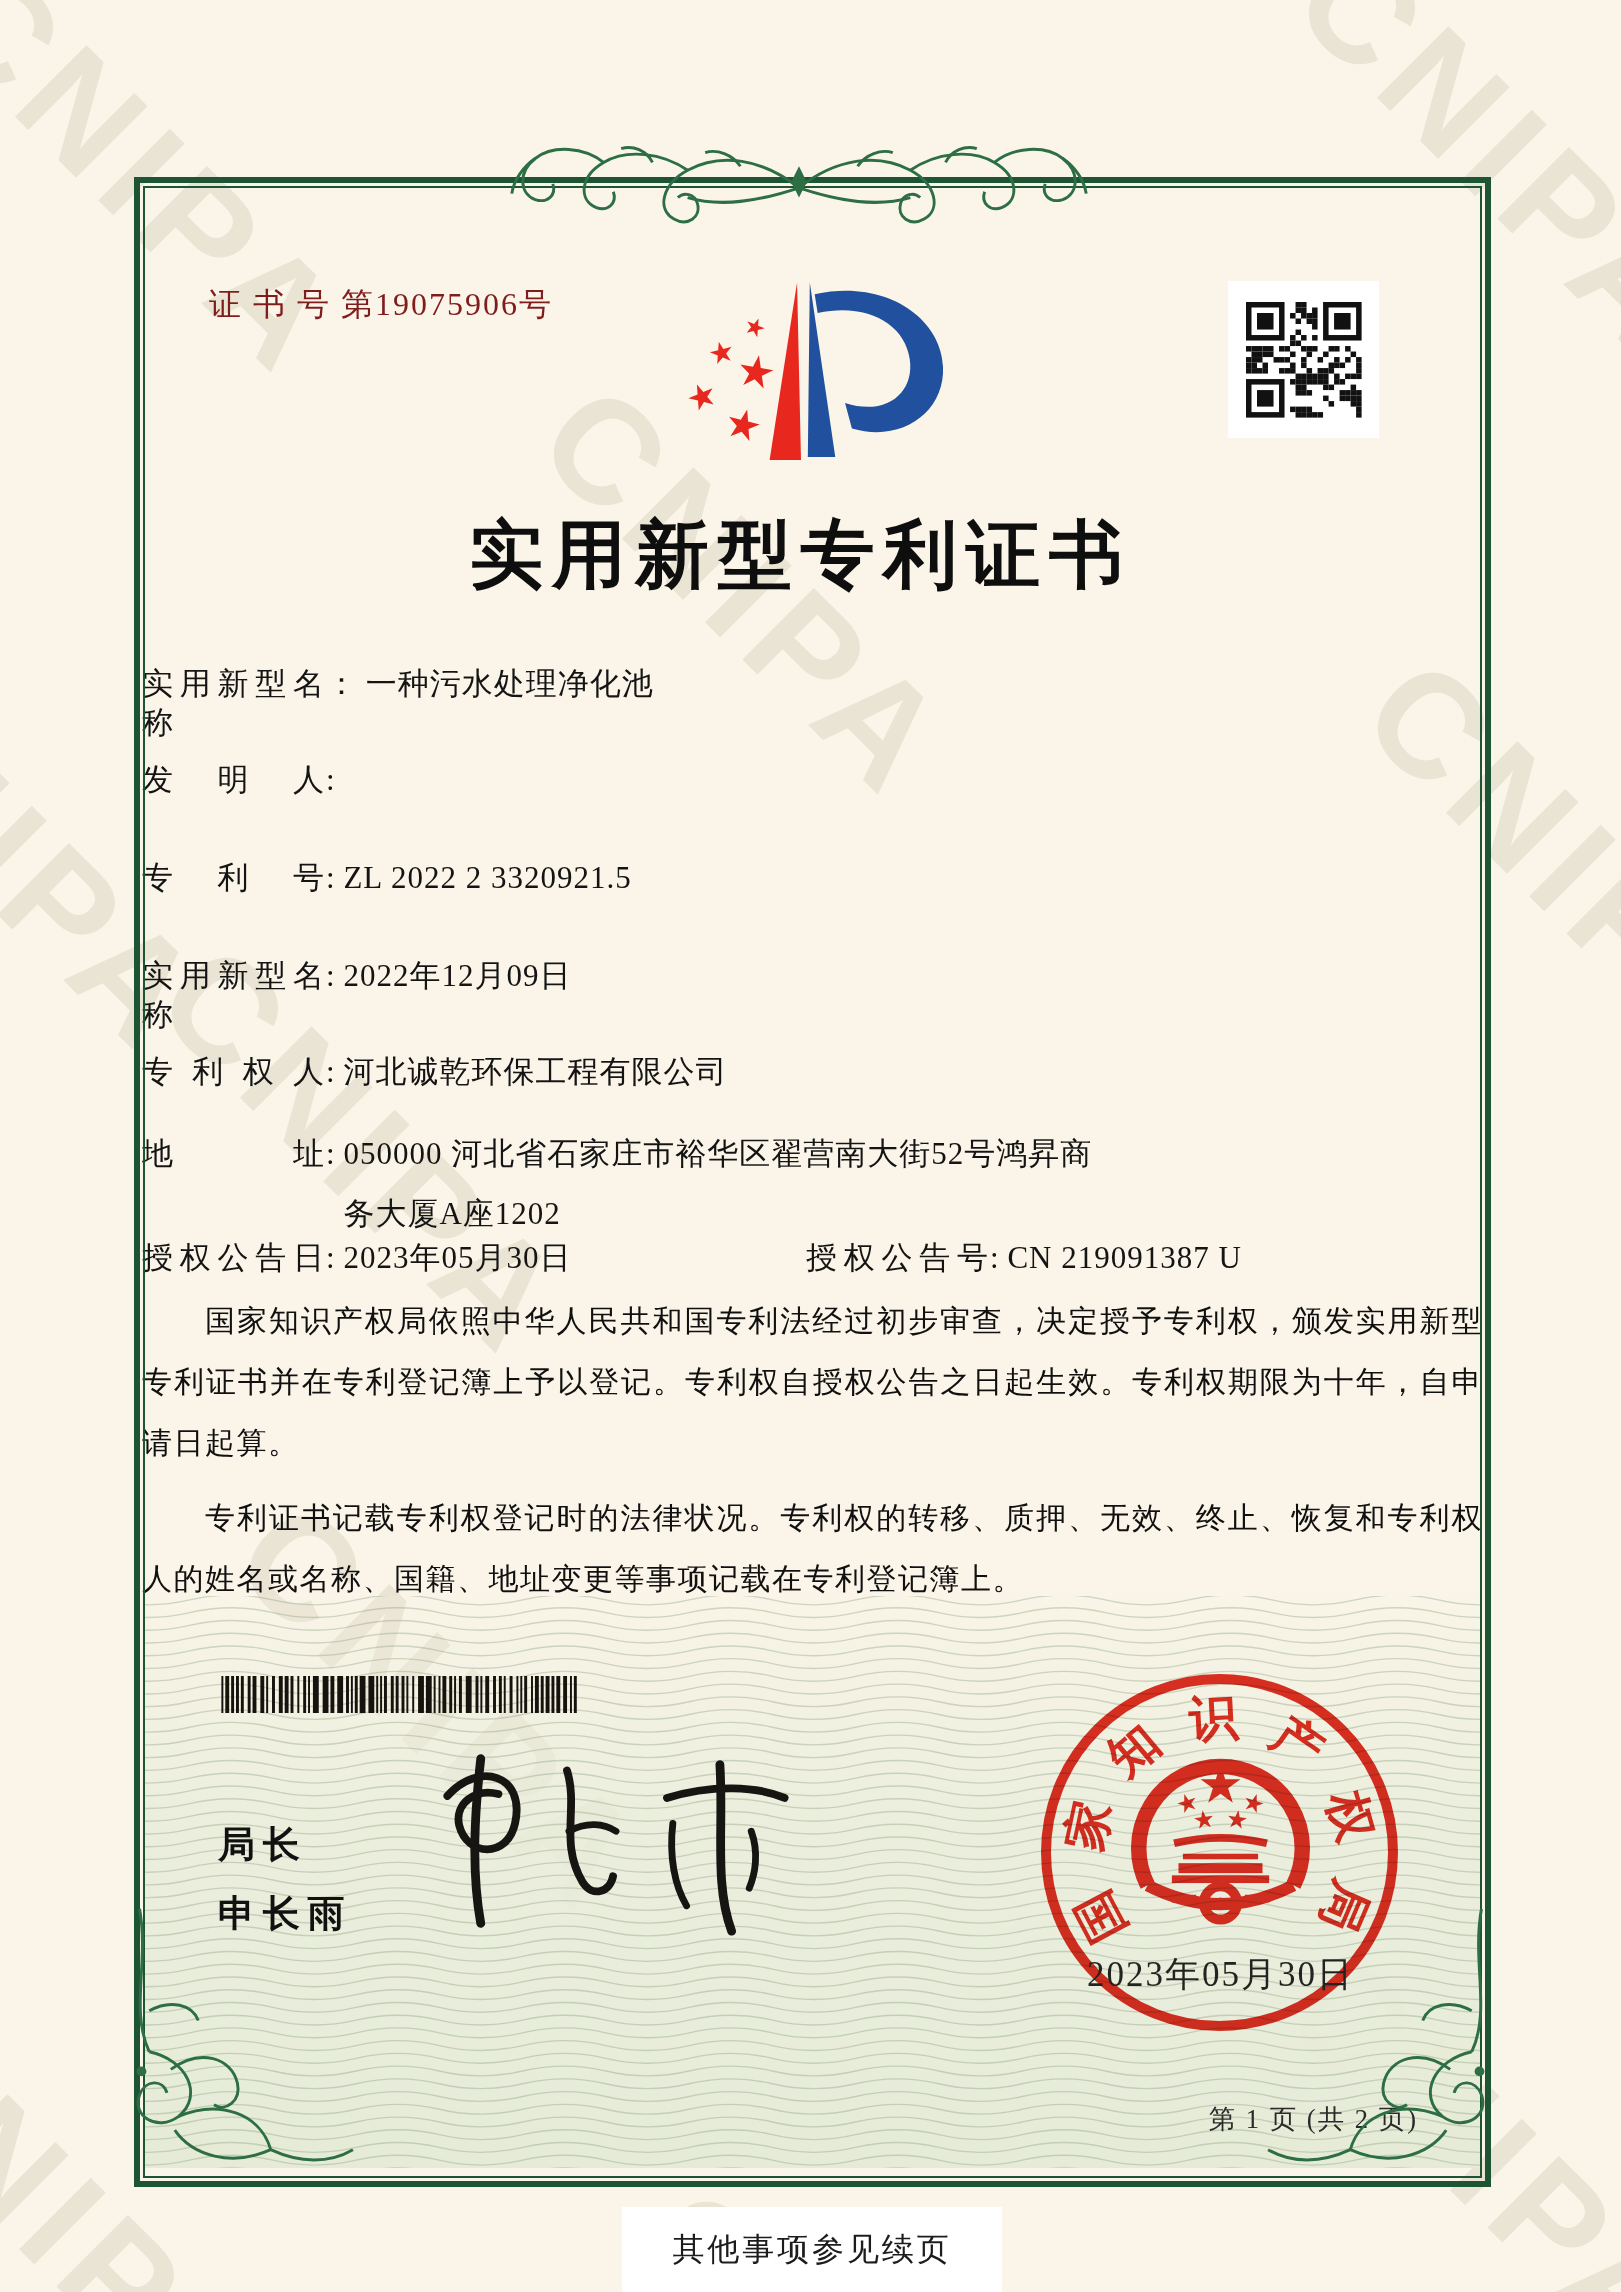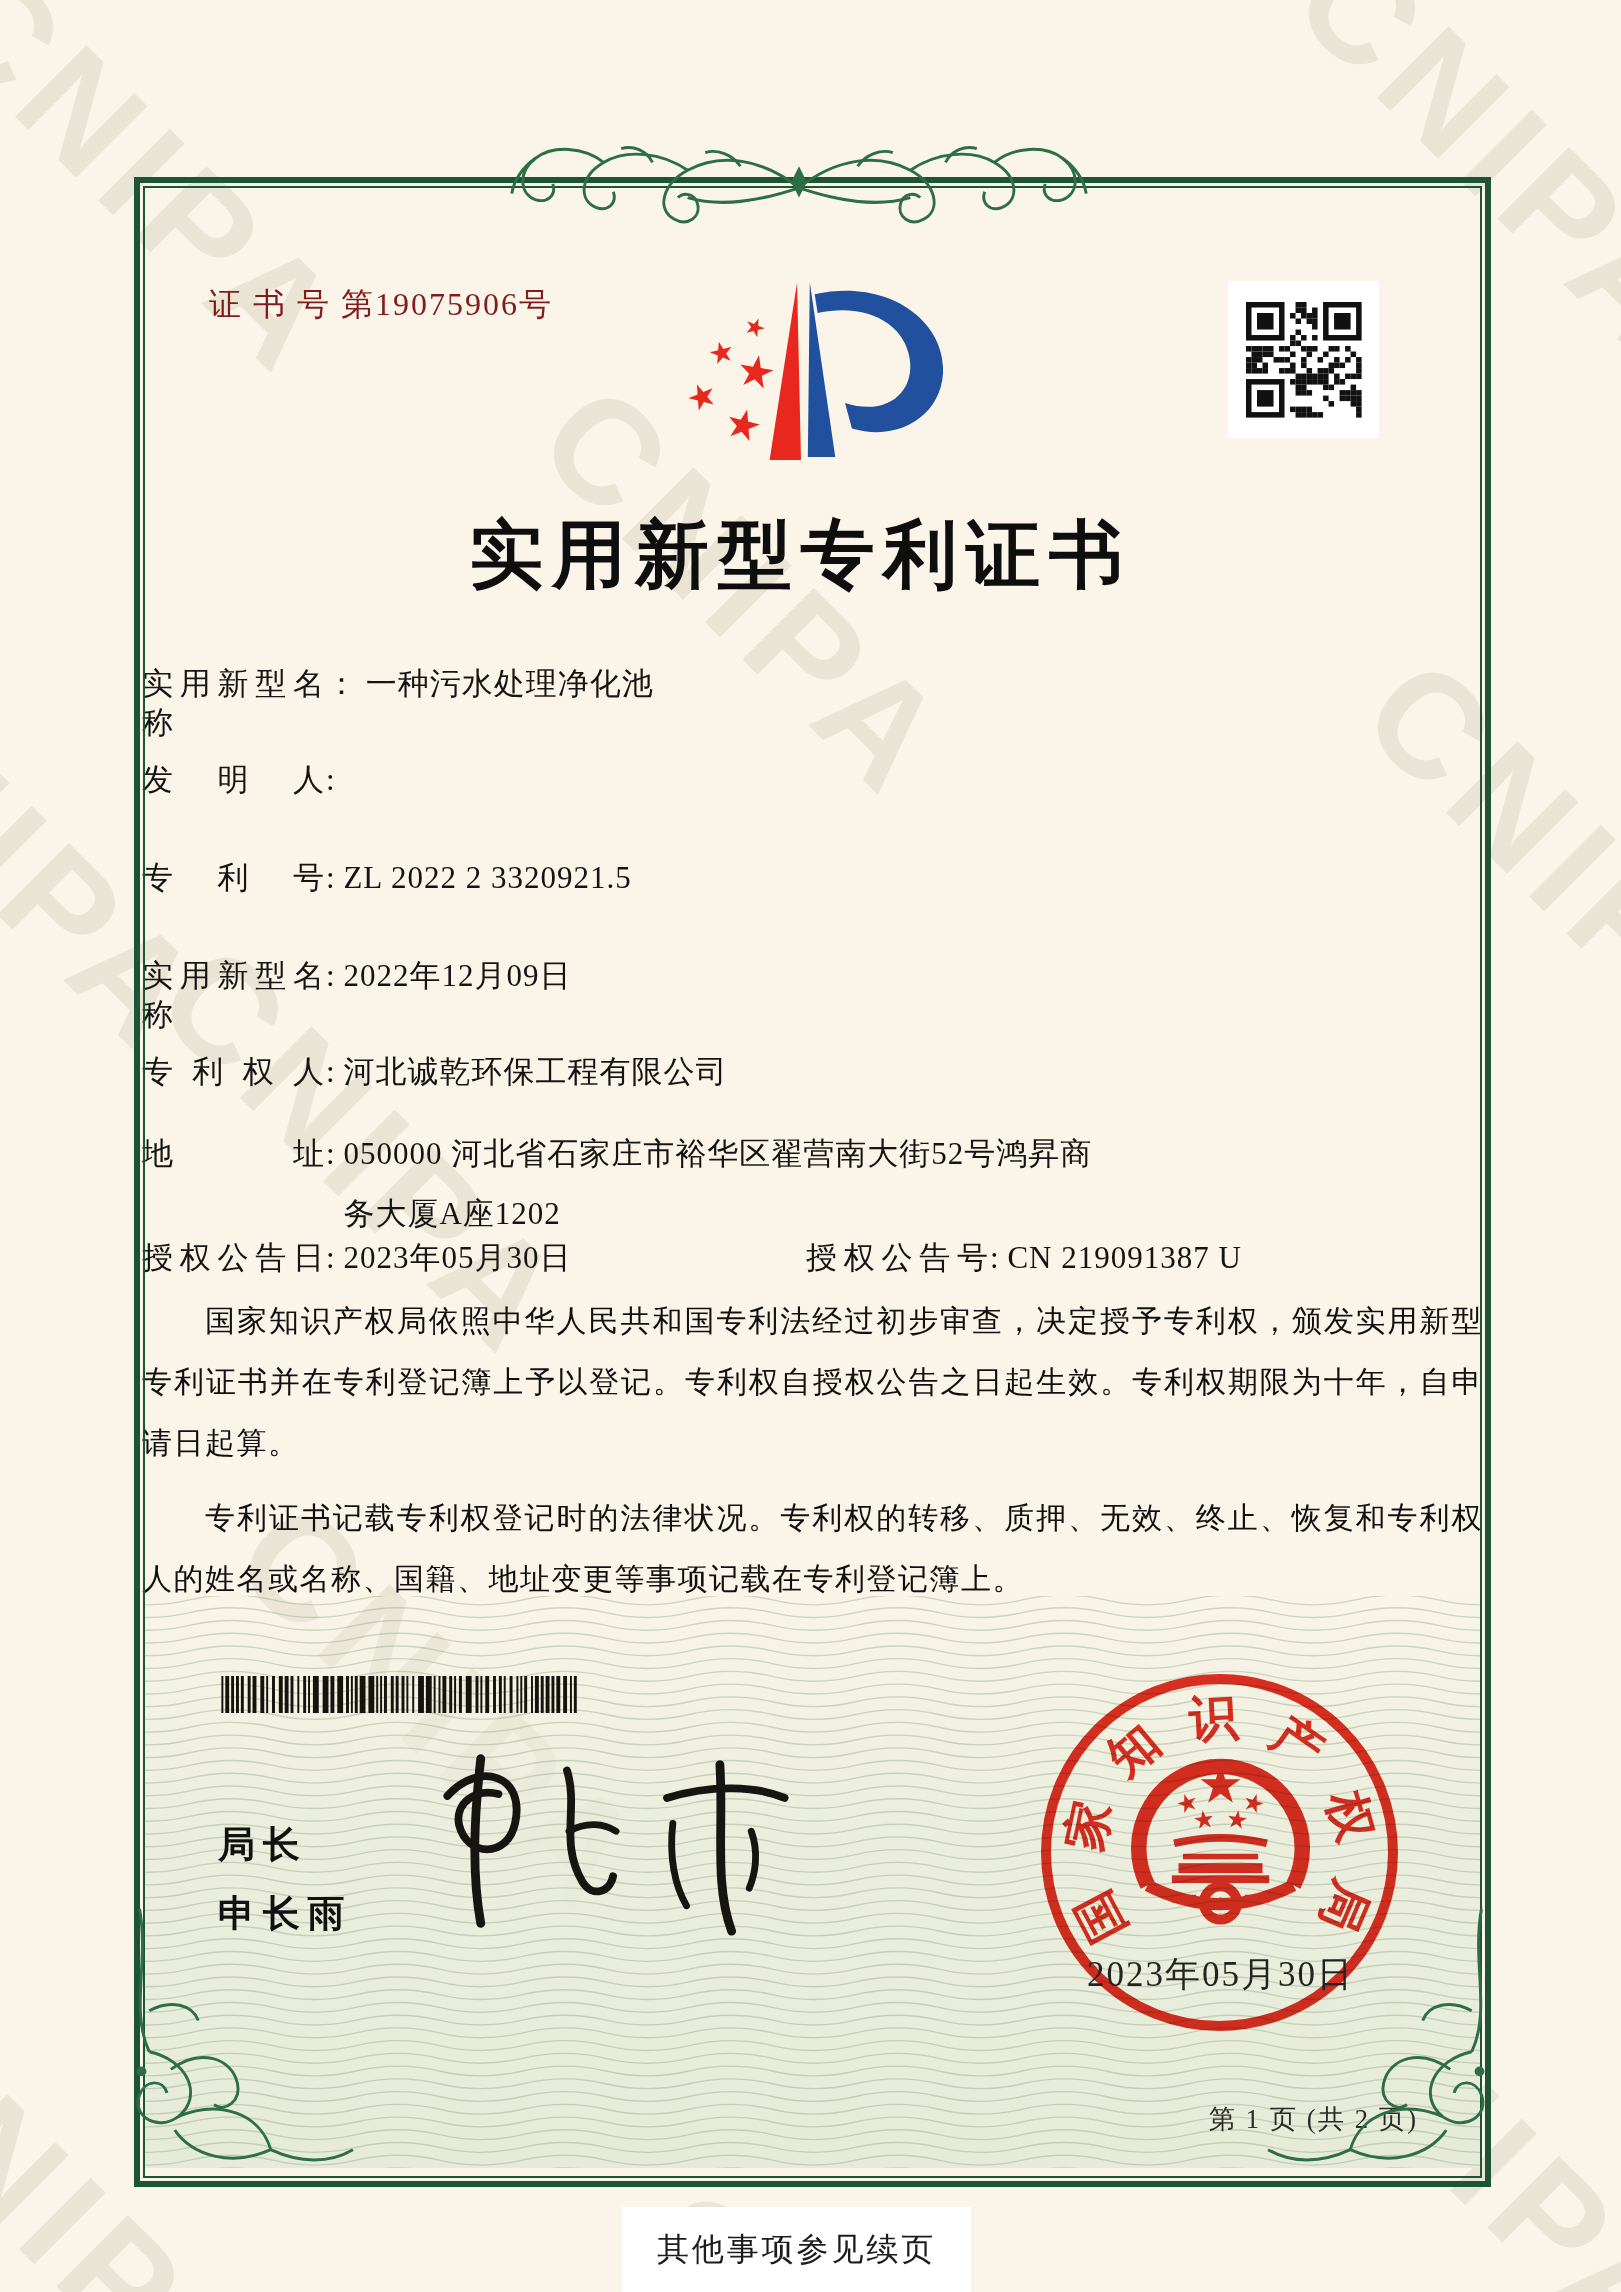--- a/index.html
+++ b/index.html
@@ -69,21 +69,21 @@
         mix-blend-mode:multiply;opacity:.95;}
   #seal-ring{position:absolute;left:0;top:0;width:337px;height:337px;border:10.8px solid #e02417;border-radius:50%;}
   .seal-char{position:absolute;width:53px;height:57px;text-align:center;
     font:700 49px/57px "Liberation Serif","DejaVu Serif",serif;color:#e02417;}
   #seal-emblem{position:absolute;left:69px;top:61px;}
   #seal-date{position:absolute;left:0;top:277px;width:359px;text-align:center;z-index:5;
     font-size:35px;color:#1a1a1a;letter-spacing:2px;}
   
   #page-number{position:absolute;left:134px;top:2101px;width:1284px;text-align:right;z-index:2;
     font-size:26.5px;color:#2a2a2a;letter-spacing:2px;}
-  #continuation-box{position:absolute;left:622px;top:2207px;width:349px;height:85px;background:#ffffff;z-index:2;
+  #continuation-box{position:absolute;left:622px;top:2207px;width:380px;height:85px;background:#ffffff;z-index:2;
     text-align:center;}
   #continuation-box span{font-size:32px;line-height:85px;color:#1c1c1c;letter-spacing:2.9px;}
 </style>
 </head>
 <body>
 
 <svg width="0" height="0" style="position:absolute" aria-hidden="true">
   <defs>
     <path id="star5" d="M0,-1 L0.225,-0.309 0.951,-0.309 0.363,0.118 0.588,0.809 0,0.382 -0.588,0.809 -0.363,0.118 -0.951,-0.309 -0.225,-0.309 Z"></path>
   </defs>

